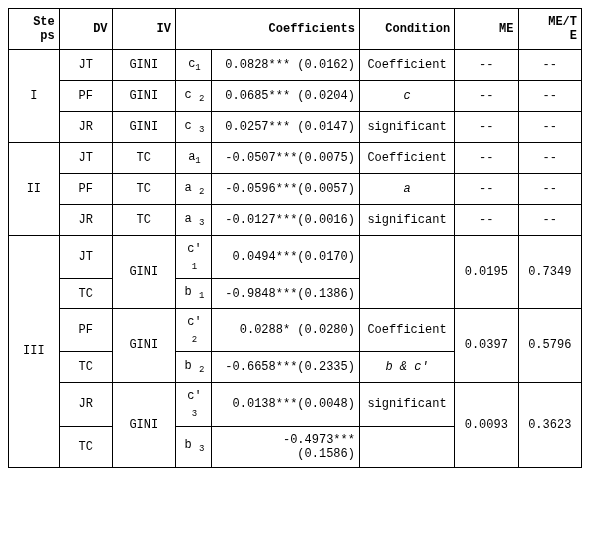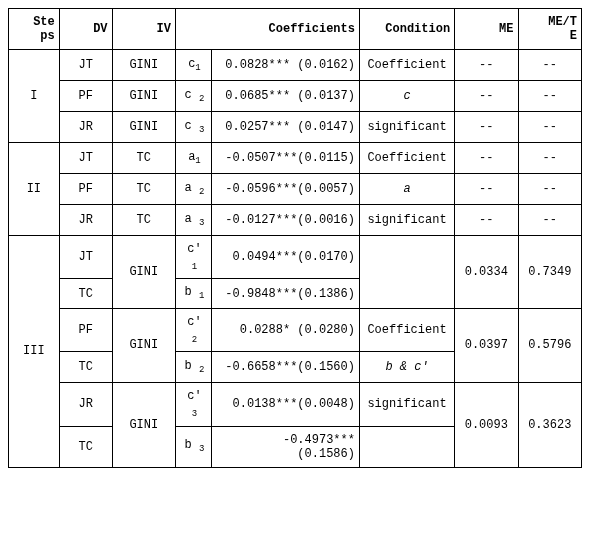--- a/index.html
+++ b/index.html
@@ -76,41 +76,41 @@
       <td class="coefsym-cell"><span>c</span><span class="sub">1</span></td>
       <td class="coefval-cell">0.0828*** (0.0162)</td>
       <td class="cond-cell">Coefficient</td>
       <td class="dash">--</td>
       <td class="dash">--</td>
     </tr>
     <tr>
       <td>PF</td>
       <td>GINI</td>
       <td class="coefsym-cell"><span>c </span><span class="sub">2</span></td>
-      <td class="coefval-cell">0.0685*** (0.0137)</td>
+      <td class="coefval-cell">0.0685*** (0.0204)</td>
       <td class="cond-cell"><i>c</i></td>
       <td class="dash">--</td>
       <td class="dash">--</td>
     </tr>
     <tr>
       <td>JR</td>
       <td>GINI</td>
       <td class="coefsym-cell"><span>c </span><span class="sub">3</span></td>
       <td class="coefval-cell">0.0257*** (0.0147)</td>
       <td class="cond-cell">significant</td>
       <td class="dash">--</td>
       <td class="dash">--</td>
     </tr>
 
     <tr>
       <td rowspan="3" class="step-cell">II</td>
       <td>JT</td>
       <td>TC</td>
       <td class="coefsym-cell"><span>a</span><span class="sub">1</span></td>
-      <td class="coefval-cell">-0.0507***(0.0115)</td>
+      <td class="coefval-cell">-0.0507***(0.0075)</td>
       <td class="cond-cell">Coefficient</td>
       <td class="dash">--</td>
       <td class="dash">--</td>
     </tr>
     <tr>
       <td>PF</td>
       <td>TC</td>
       <td class="coefsym-cell"><span>a </span><span class="sub">2</span></td>
       <td class="coefval-cell">-0.0596***(0.0057)</td>
       <td class="cond-cell"><i>a</i></td>
@@ -127,41 +127,41 @@
       <td class="dash">--</td>
     </tr>
 
     <tr>
       <td rowspan="6" class="step-cell">III</td>
       <td>JT</td>
       <td rowspan="2">GINI</td>
       <td class="coefsym-cell"><span>c' </span><span class="sub">1</span></td>
       <td class="coefval-cell">0.0494***(0.0170)</td>
       <td rowspan="2" class="cond-cell"></td>
-      <td rowspan="2">0.0334</td>
+      <td rowspan="2">0.0195</td>
       <td rowspan="2">0.7349</td>
     </tr>
     <tr>
       <td>TC</td>
       <td class="coefsym-cell"><span>b </span><span class="sub">1</span></td>
       <td class="coefval-cell">-0.9848***(0.1386)</td>
     </tr>
     <tr>
       <td>PF</td>
       <td rowspan="2">GINI</td>
       <td class="coefsym-cell"><span>c' </span><span class="sub">2</span></td>
       <td class="coefval-cell">0.0288*  (0.0280)</td>
       <td class="cond-cell">Coefficient</td>
       <td rowspan="2">0.0397</td>
       <td rowspan="2">0.5796</td>
     </tr>
     <tr>
       <td>TC</td>
       <td class="coefsym-cell"><span>b </span><span class="sub">2</span></td>
-      <td class="coefval-cell">-0.6658***(0.1560)</td>
+      <td class="coefval-cell">-0.6658***(0.2335)</td>
       <td class="cond-cell"><i>b &amp; c'</i></td>
     </tr>
     <tr>
       <td>JR</td>
       <td rowspan="2">GINI</td>
       <td class="coefsym-cell"><span>c' </span><span class="sub">3</span></td>
       <td class="coefval-cell">0.0138***(0.0048)</td>
       <td class="cond-cell">significant</td>
       <td rowspan="2">0.0093</td>
       <td rowspan="2">0.3623</td>

